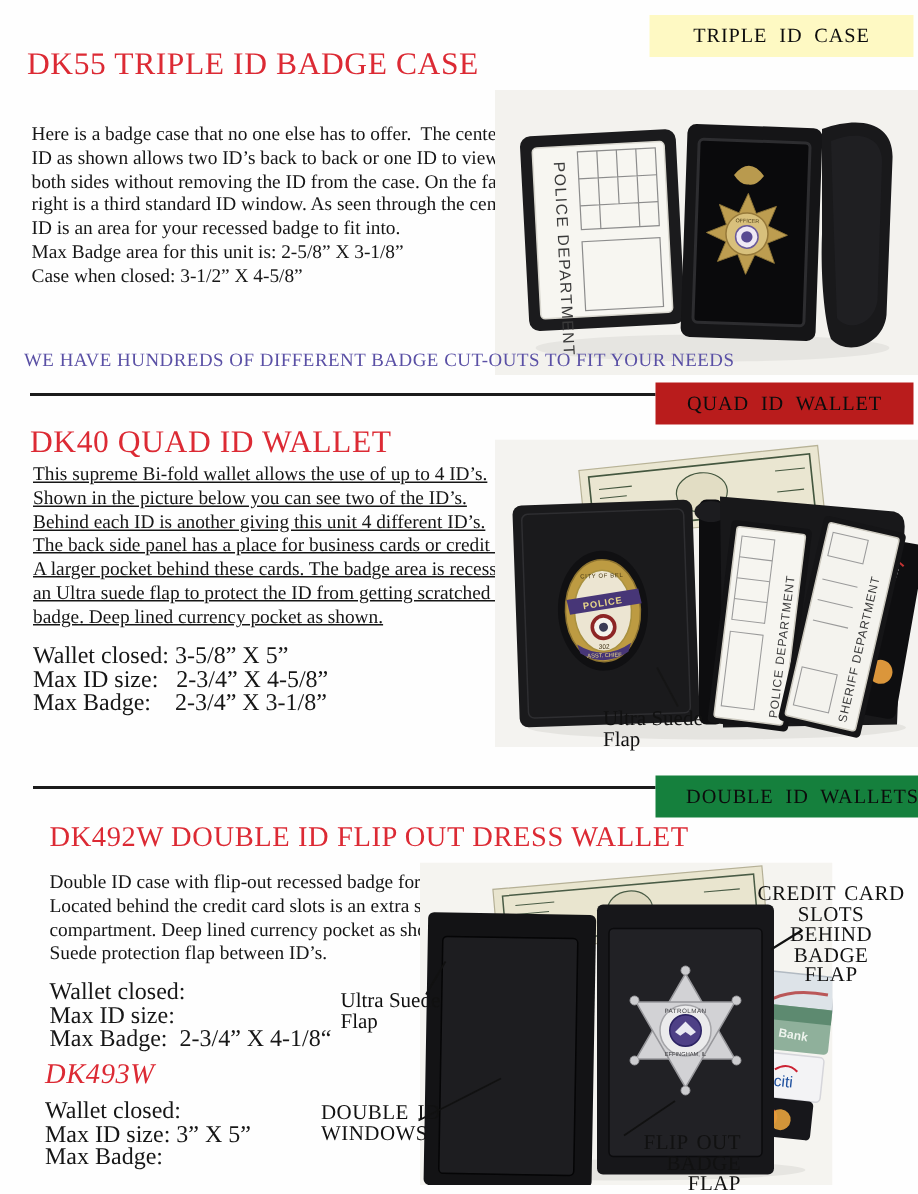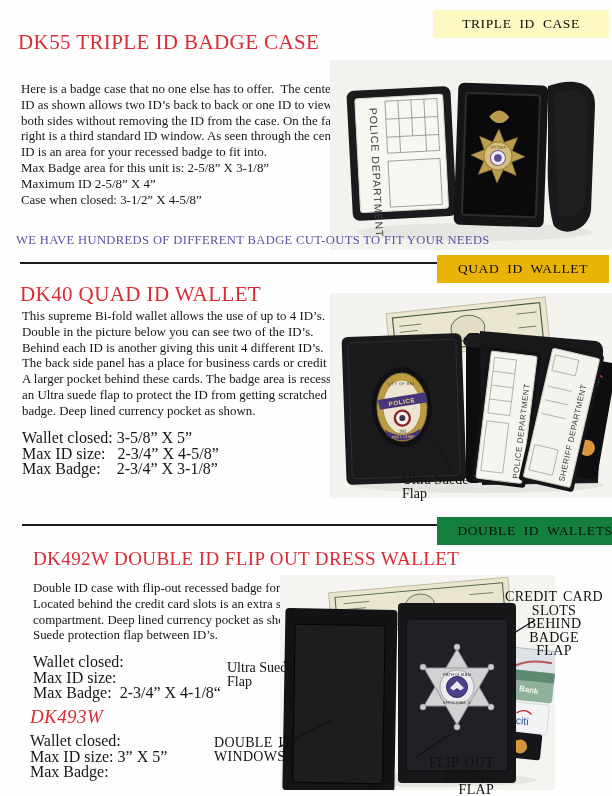--- a/index.html
+++ b/index.html
@@ -1,21 +1,21 @@
 <!DOCTYPE html>
 <html><head>
 <meta charset="utf-8">
 <style>
   html,body{margin:0;padding:0;background:#ffffff;}
   .page{position:relative;width:612px;height:796px;background:#fefefe;overflow:hidden;
         font-family:"Liberation Serif", serif;color:#151515;}
   .banner{position:absolute;height:28px;display:flex;align-items:center;justify-content:center;
           font-size:13.5px;color:#0c0c0c;letter-spacing:.6px;word-spacing:4px;}
   .banner.blue{background:#fef9c3;}
-  .banner.green{background:#eab308;}
+  .banner.green{background:#b91c1c;}
   .banner.orange{background:#15803d;padding-left:12px;}
   .divider{position:absolute;height:2px;background:#1c1c1c;}
   .ptitle{position:absolute;color:#DC2A34;font-weight:400;letter-spacing:.4px;white-space:nowrap;}
   .bodyblock{position:absolute;font-size:12.9px;line-height:15.8px;color:#161616;}
   .bodyblock .ln{white-space:pre;}
   .specs{position:absolute;font-size:16px;line-height:15.6px;color:#161616;}
   .specs .ln{white-space:pre;}
   .note{position:absolute;left:16px;top:233px;font-size:12.6px;color:#5A50A5;letter-spacing:.35px;white-space:nowrap;}
   .photo{position:absolute;}
   .photo svg{display:block;}
@@ -33,21 +33,20 @@
 
   <div class="ptitle" style="left:18px;top:30px;font-size:21px;">DK55 TRIPLE ID BADGE CASE</div>
 
   <div class="bodyblock" style="left:21px;top:82px;">
     <div class="ln">Here is a badge case that no one else has to offer.  The center</div>
     <div class="ln">ID as shown allows two ID’s back to back or one ID to view</div>
     <div class="ln">both sides without removing the ID from the case. On the far</div>
     <div class="ln">right is a third standard ID window. As seen through the center</div>
     <div class="ln">ID is an area for your recessed badge to fit into.</div>
     <div class="ln">Max Badge area for this unit is: 2-5/8” X 3-1/8”</div>
-    <div class="ln">Maximum ID 2-5/8” X 4”</div>
     <div class="ln">Case when closed: 3-1/2” X 4-5/8”</div>
   </div>
 
   <div class="photo" style="left:330px;top:60px;width:282px;height:190px;">
     <svg width="282" height="190" viewBox="0 0 282 190">
       <rect width="282" height="190" fill="#f3f2ee"></rect>
       <ellipse cx="145" cy="172" rx="118" ry="9" fill="#e6e5e1"></ellipse>
 
       <g transform="rotate(-3 80 100)">
         <rect x="20" y="28" width="104" height="130" rx="7" fill="#1b1b1d"></rect>
@@ -80,23 +79,23 @@
     </svg>
   </div>
 
   <div class="note">WE HAVE HUNDREDS OF DIFFERENT BADGE CUT-OUTS TO FIT YOUR NEEDS</div>
 
   <div class="divider" style="left:20px;top:262px;width:417px;"></div>
   <div class="banner green" style="left:437px;top:255px;width:172px;">QUAD ID WALLET</div>
 
   <div class="ptitle" style="left:20px;top:282px;font-size:21px;">DK40 QUAD ID WALLET</div>
 
-  <div class="bodyblock" style="left:22px;top:309px;">
+  <div class="bodyblock" style="left:22px;top:309px;text-decoration:underline;">
     <div class="ln">This supreme Bi-fold wallet allows the use of up to 4 ID’s.</div>
-    <div class="ln">Double in the picture below you can see two of the ID’s.</div>
+    <div class="ln">Shown in the picture below you can see two of the ID’s.</div>
     <div class="ln">Behind each ID is another giving this unit 4 different ID’s.</div>
     <div class="ln">The back side panel has a place for business cards or credit cards.</div>
     <div class="ln">A larger pocket behind these cards. The badge area is recessed with</div>
     <div class="ln">an Ultra suede flap to protect the ID from getting scratched by the</div>
     <div class="ln">badge. Deep lined currency pocket as shown.</div>
   </div>
 
   <div class="specs" style="left:22px;top:430px;">
     <div class="ln">Wallet closed: 3-5/8” X 5”</div>
     <div class="ln">Max ID size:   2-3/4” X 4-5/8”</div>

